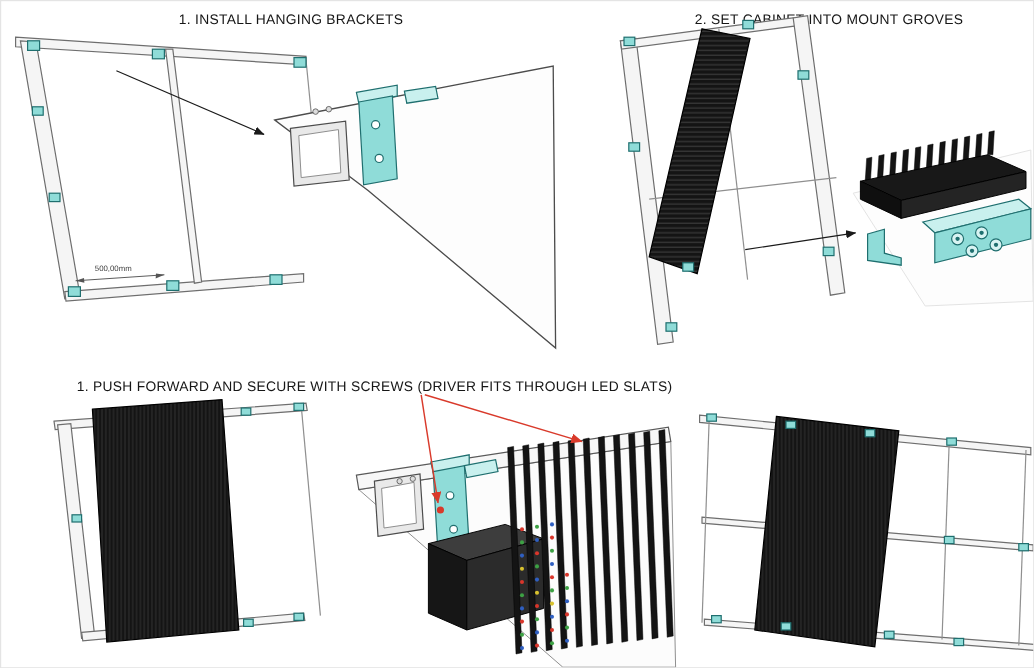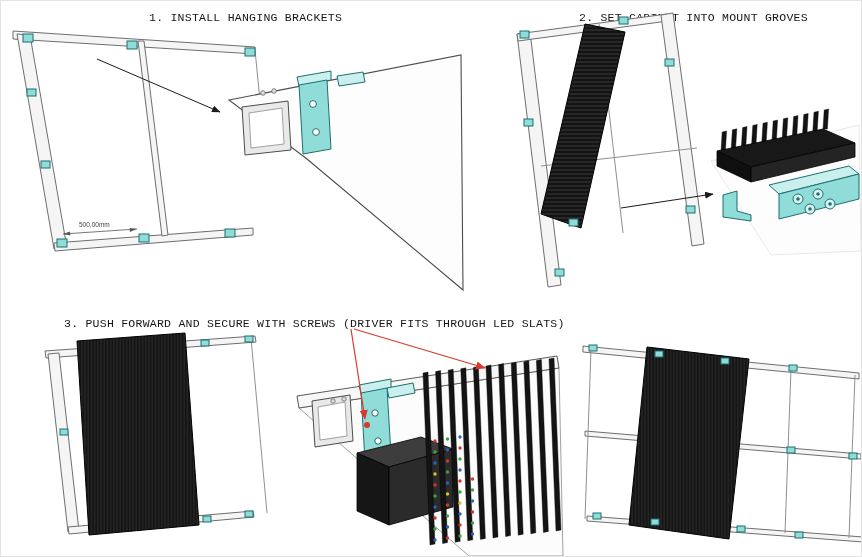--- a/index.html
+++ b/index.html
@@ -4,21 +4,20 @@
 <style>
   * { margin:0; padding:0; box-sizing:border-box; }
   html,body { background:#ffffff; font-family:"Liberation Sans", sans-serif; }
   .canvas {
     position:relative; width:862px; height:557px; background:#fff;
     border:1px solid #e4e4e4; overflow:hidden;
   }
   .step-label {
     position:absolute; font-size:11.5px; color:#161616; letter-spacing:.25px;
     white-space:nowrap;
-    font-family:Liberation Mono, monospace;
   }
   .dim-label {
     position:absolute; font-size:6.5px; color:#444; white-space:nowrap;
   }
   .art { position:absolute; }
 
   
   .frame polygon { fill:#f5f5f5; stroke:var(--line); stroke-width:1; }
   .thin  { fill:none; stroke:#8f8f8f; stroke-width:1; }
 
@@ -59,21 +58,21 @@
   .lr { fill:var(--led_red); }  .lg { fill:var(--led_green); }
   .lb { fill:var(--led_blue); } .ly { fill:var(--led_yellow); }
 </style>
 </head>
 <body>
 
 <div class="canvas">
 
   <div class="step-label" style="left:148px; top:10px">1. INSTALL HANGING BRACKETS</div>
   <div class="step-label" style="left:578px; top:10px">2. SET CABINET INTO MOUNT GROVES</div>
-  <div class="step-label" style="left:63px; top:316px">3. PUSH FORWARD AND SECURE WITH SCREWS (DRIVER FITS THROUGH LED SLATS)</div>
+  <div class="step-label" style="left:63px; top:316px">1. PUSH FORWARD AND SECURE WITH SCREWS (DRIVER FITS THROUGH LED SLATS)</div>
   <div class="dim-label" style="left:78px; top:220px">500,00mm</div>
 
   <svg class="art" style="left:0; top:0" width="465" height="292" viewBox="0 0 465 292">
     <defs>
       <marker id="ar1" markerWidth="9" markerHeight="7" refX="8" refY="3.5" orient="auto">
         <path d="M0,0L8.5,3.5L0,7Z" fill="#1a1a1a"></path>
       </marker>
     </defs>
 
     <g class="frame">

